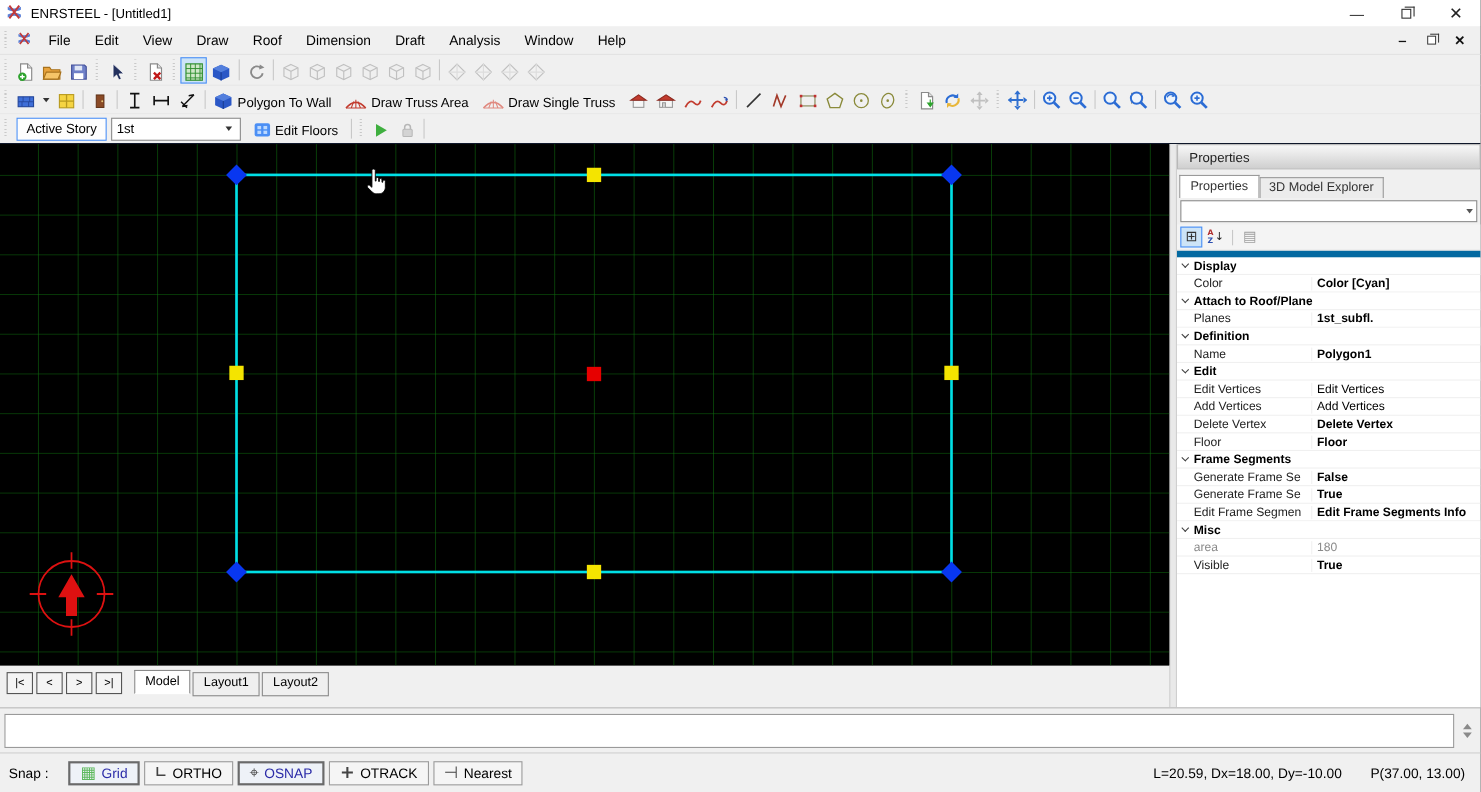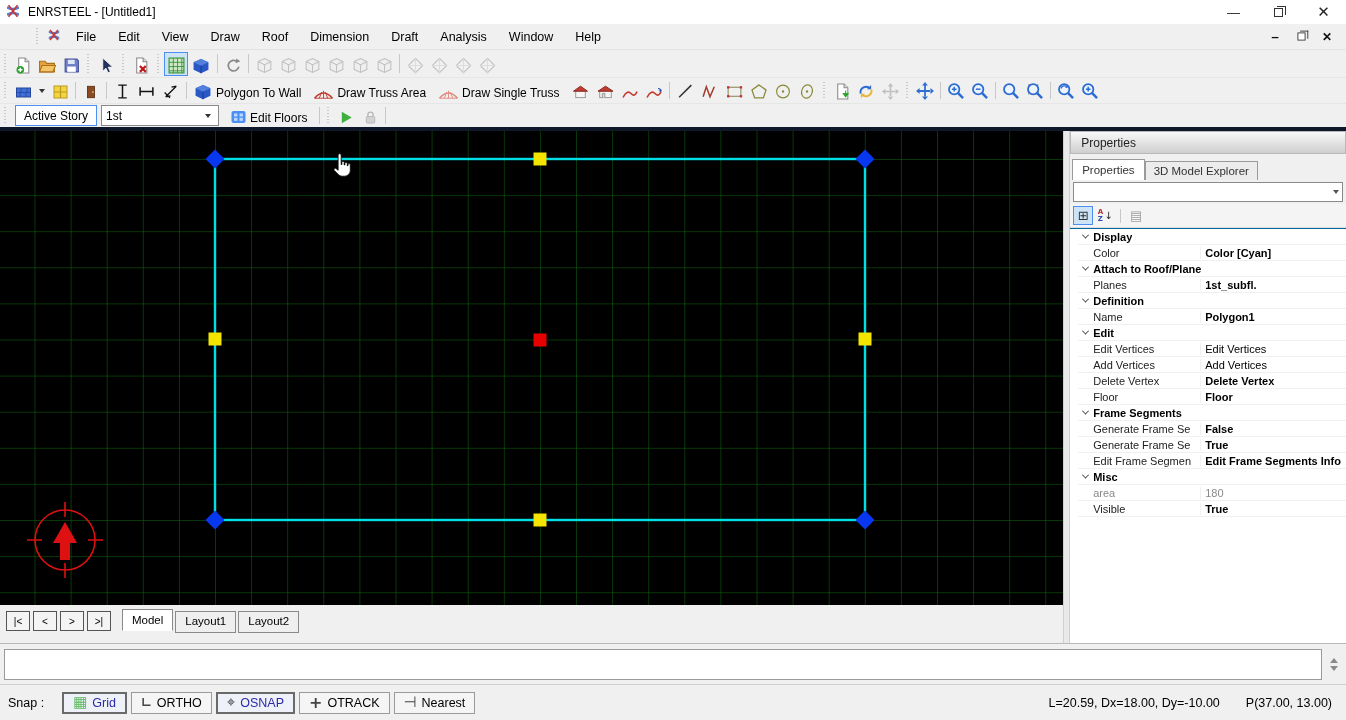--- a/index.html
+++ b/index.html
@@ -10,31 +10,31 @@
   
   .titlebar { height:24px; background:#fff; display:flex; align-items:center; padding-left:5px; flex:0 0 auto; }
   .titlebar .title { margin-left:7px; font-size:12px; }
   .winctl { margin-left:auto; display:flex; height:100%; }
   .wbtn { width:45px; display:flex; align-items:center; justify-content:center; color:#222; font-size:13px; }
   .restore-glyph { width:9px; height:9px; border:1px solid #333; position:relative; background:#fff; }
   .restore-glyph::before { content:""; position:absolute; left:2px; top:-3px; width:8px; height:8px; border:1px solid #333; border-left:none; border-bottom:none; }
   .mdi .restore-glyph { transform:scale(0.9); }
 
   
-  .menubar { height:26px; background:#f0f0f0; display:flex; align-items:center; border-bottom:1px solid #e3e3e3; flex:0 0 auto;padding-left:32px; }
+  .menubar { height:26px; background:#f0f0f0; display:flex; align-items:center; border-bottom:1px solid #e3e3e3; flex:0 0 auto; }
   .menus { display:flex; height:100%; align-items:center; }
   .menuitem { padding:0 11px; height:100%; display:flex; align-items:center; font-size:12.5px; }
   .mdi { margin-left:auto; display:flex; align-items:center; gap:4px; padding-right:8px; }
   .mdibtn { width:22px; height:18px; display:flex; align-items:center; justify-content:center; font-weight:bold; font-size:12px; color:#111; }
 
   
   .tb { background:#f0f0f0; display:flex; align-items:center; flex:0 0 auto; }
   .tb1 { height:28px; border-bottom:1px solid #e6e6e6; }
   .tb2 { height:26px; border-bottom:1px solid #e6e6e6; }
-  .tb3 { height:27px; border-bottom:4px solid #0f172a; }
+  .tb3 { height:27px; border-bottom:1px solid #0f172a; }
   .grip { width:7px; height:70%; margin:0 2px; background:repeating-linear-gradient(to bottom,#c9c9c9 0 1px,transparent 1px 3px); background-size:2px 100%; background-repeat:no-repeat; background-position:2px 0; }
   .sep { width:1px; height:70%; background:#c8c8c8; margin:0 3px; }
   .tbtn { border:1px solid transparent; background:transparent; height:24px; min-width:24px; display:flex; align-items:flex-end; justify-content:center; padding:1px 2px; }
   .tb2 .tbtn, .tb3 .tbtn { height:22px; }
   .tbtn.on { background:#cde4f7; border-color:#4b8ff5; }
   .tbtn.dis { opacity:.55; }
   .tbtn svg { display:block; }
   .tblabel { font-size:12px; margin:0 6px 0 3px; white-space:nowrap; }
   .caret { width:0; height:0; border-left:3.5px solid transparent; border-right:3.5px solid transparent; border-top:4px solid #333; margin:0 3px; }
   .storybtn { border:1px solid #4b8ff5; background:#fdfdfd; height:21px; padding:0 8px; font-size:12px; display:flex; align-items:center; margin-left:4px; }
@@ -66,21 +66,21 @@
   .pptools { height:24px; display:flex; align-items:center; gap:2px; padding:0 3px; border-bottom:1px solid #dcdcdc; background:#f4f4f4; }
   .ppt { width:20px; height:19px; display:flex; align-items:center; justify-content:center; font-size:12px; }
   .ppt.on { background:#cde4f7; border:1px solid #4b8ff5; }
   .ppt.dis { opacity:.45; }
   .azicon { display:flex; align-items:center; font-family:"DejaVu Sans",sans-serif; }
   .azicon .letters { display:flex; flex-direction:column; font-size:7px; line-height:7px; font-weight:bold; }
   .azicon .letters .a { color:#b03030; } .azicon .letters .z { color:#2b4fb0; }
   .azicon .dn { font-size:10px; margin-left:1px; color:#222; }
   .catglyph { font-family:"DejaVu Sans",sans-serif; font-size:13px; color:#333; }
 
-  .pgrid { background:#fff; flex:1; overflow:hidden; font-size:11px; border-top:1px solid #0369a1;padding-left:8px; }
+  .pgrid { background:#fff; flex:1; overflow:hidden; font-size:11px; border-top:6px solid #0369a1; }
   .pgrow { display:flex; height:16px; align-items:center; border-bottom:1px solid #f0f0f0; }
   .pgrow .gutter { width:14px; height:100%; display:flex; align-items:center; justify-content:center; flex:0 0 auto; }
   .chev { width:5px; height:5px; border-right:1.4px solid #444; border-bottom:1.4px solid #444; transform:rotate(45deg) translate(-1px,-1px); visibility:hidden; }
   .row-category .chev { visibility:visible; }
   .plabel { width:109px; flex:0 0 auto; padding-left:1px; border-right:1px solid #f0f0f0; white-space:nowrap; overflow:hidden; color:#222; }
   .pvalue { flex:1; padding-left:4px; white-space:nowrap; overflow:hidden; color:#000; }
   .row-category { background:#fff; }
   .row-category .plabel { font-weight:bold; width:auto; border-right:none; color:#000; }
   .pgrow.bold .pvalue { font-weight:bold; }
   .pgrow.readonly .plabel { color:#8a8a8a; }

